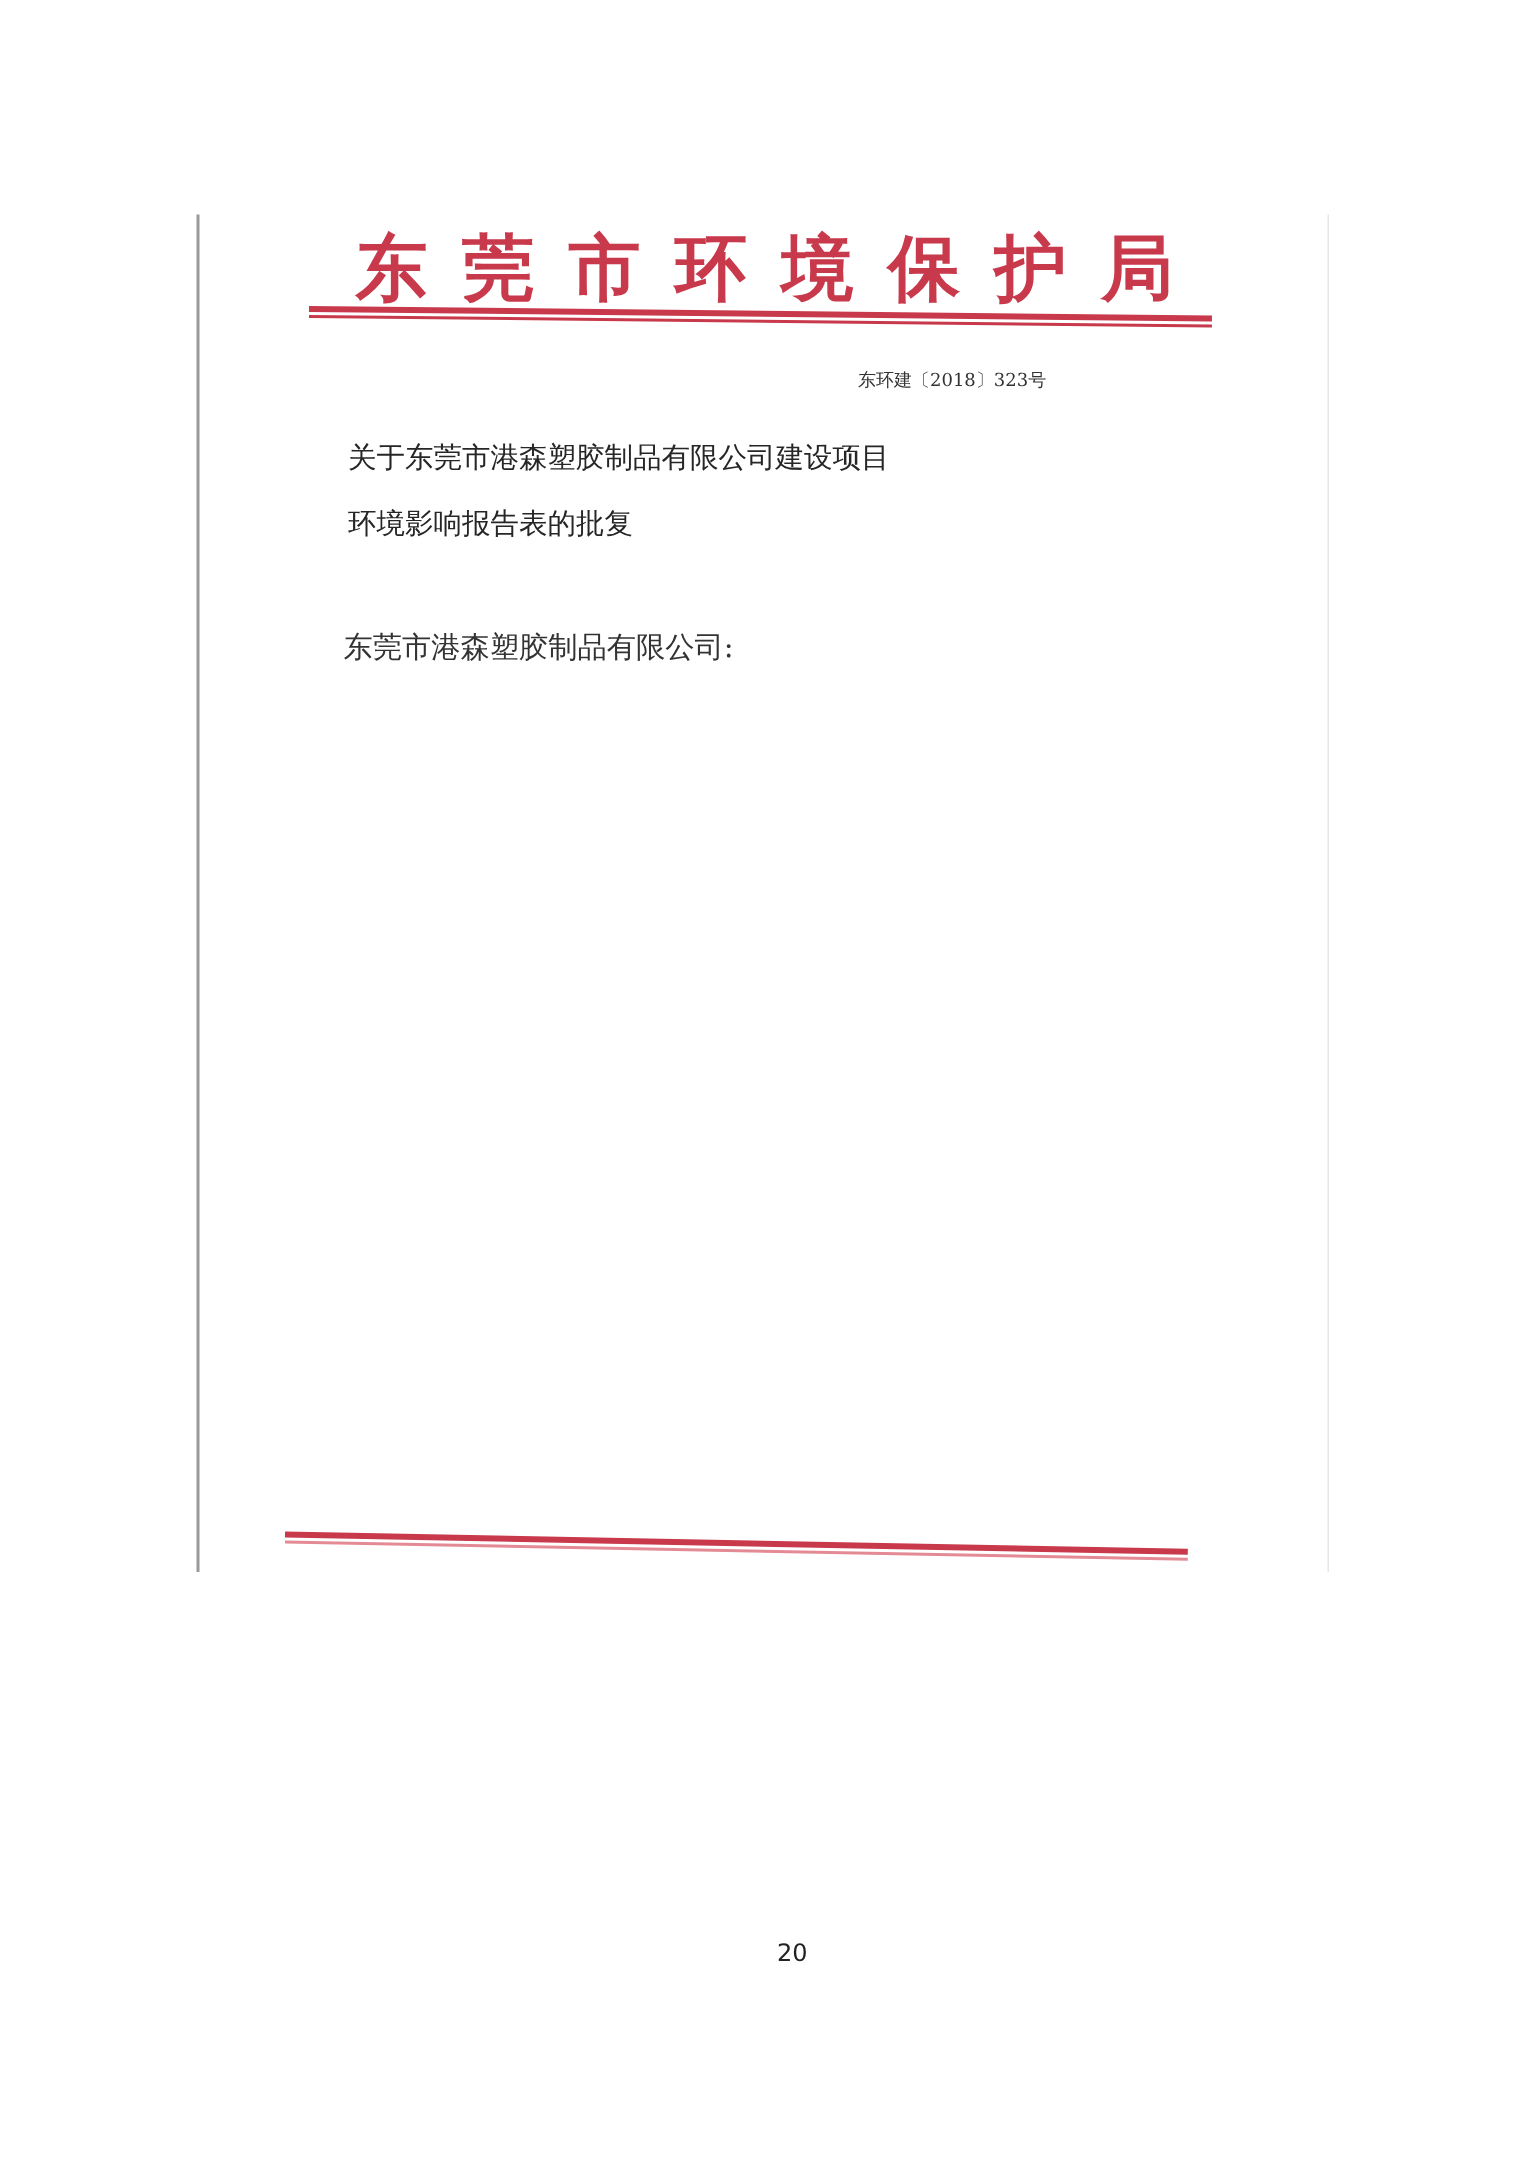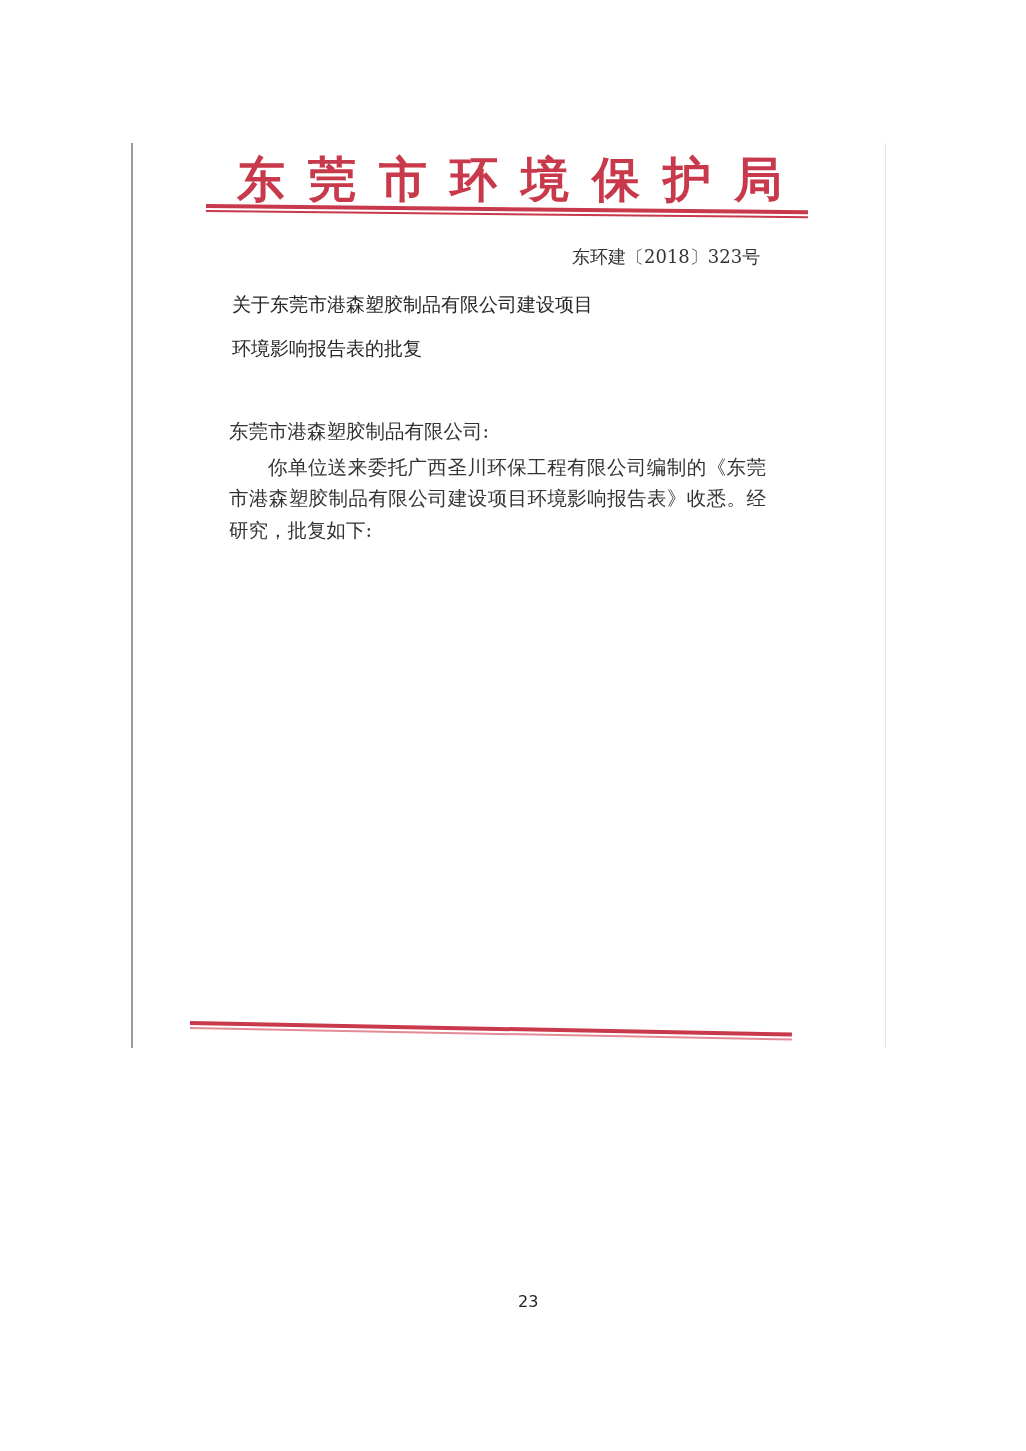--- a/index.html
+++ b/index.html
@@ -15,21 +15,21 @@
     position: absolute; left: 237px; top: 148px; width: 545px;
     display: flex; justify-content: space-between;
     font-family: "DejaVu Sans", "Liberation Sans", sans-serif;
     font-weight: bold; font-size: 48px; line-height: 62px; color: #c8394b; letter-spacing: 0;
   }
   .redline {
     position: absolute; height: 4px; background: #c8394b; transform-origin: left center;
   }
   .redline.thin { height: 2px; }
   .docno {
-    position: absolute; left: 572px; top: 245px; font-size: 18px; color: #333;
+    position: absolute; left: 572px; top: 245px; font-size: 12px; color: #333;
     font-family: "DejaVu Serif", "Liberation Serif", serif;
   }
   .title {
     position: absolute; left: 232px; width: 540px; 
     font-family: "DejaVu Serif", "Liberation Serif", serif; font-weight: normal; font-size: 19px; color: #262626;
   }
   .body-text {
     position: absolute; left: 225px; width: 545px; font-size: 19.5px; line-height: 31.5px; color: #333;
     font-family: "DejaVu Serif", "Liberation Serif", serif; text-align: justify;
   }
@@ -59,19 +59,18 @@
 <div class="redline" style="left:206px; top:204px; width:602px; transform: rotate(0.6deg);"></div>
 <div class="redline thin" style="left:206px; top:210px; width:602px; transform: rotate(0.6deg);"></div>
 
 <div class="docno">东环建〔2018〕323号</div>
 
 <div class="title" style="top:292px;">关于东莞市港森塑胶制品有限公司建设项目</div>
 <div class="title" style="top:336px;">环境影响报告表的批复</div>
 
 <div class="body-text" style="top:412px;">
   <p>东莞市港森塑胶制品有限公司:</p>
-  <p class="indent">你单位送来委托广西圣川环保工程有限公司编制的《东莞市港森塑胶制品有限公司建设项目环境影响报告表》收悉。经研究，批复如下:</p>
 </div>
 
 <div class="redline" style="left:190px; top:1021px; width:602px; transform: rotate(1.1deg);"></div>
 <div class="redline thin" style="left:190px; top:1027px; width:602px; transform: rotate(1.1deg); background:#e48a95;"></div>
 
-<div class="pagenum">23</div>
+<div class="pagenum">20</div>
 
 </body></html>

